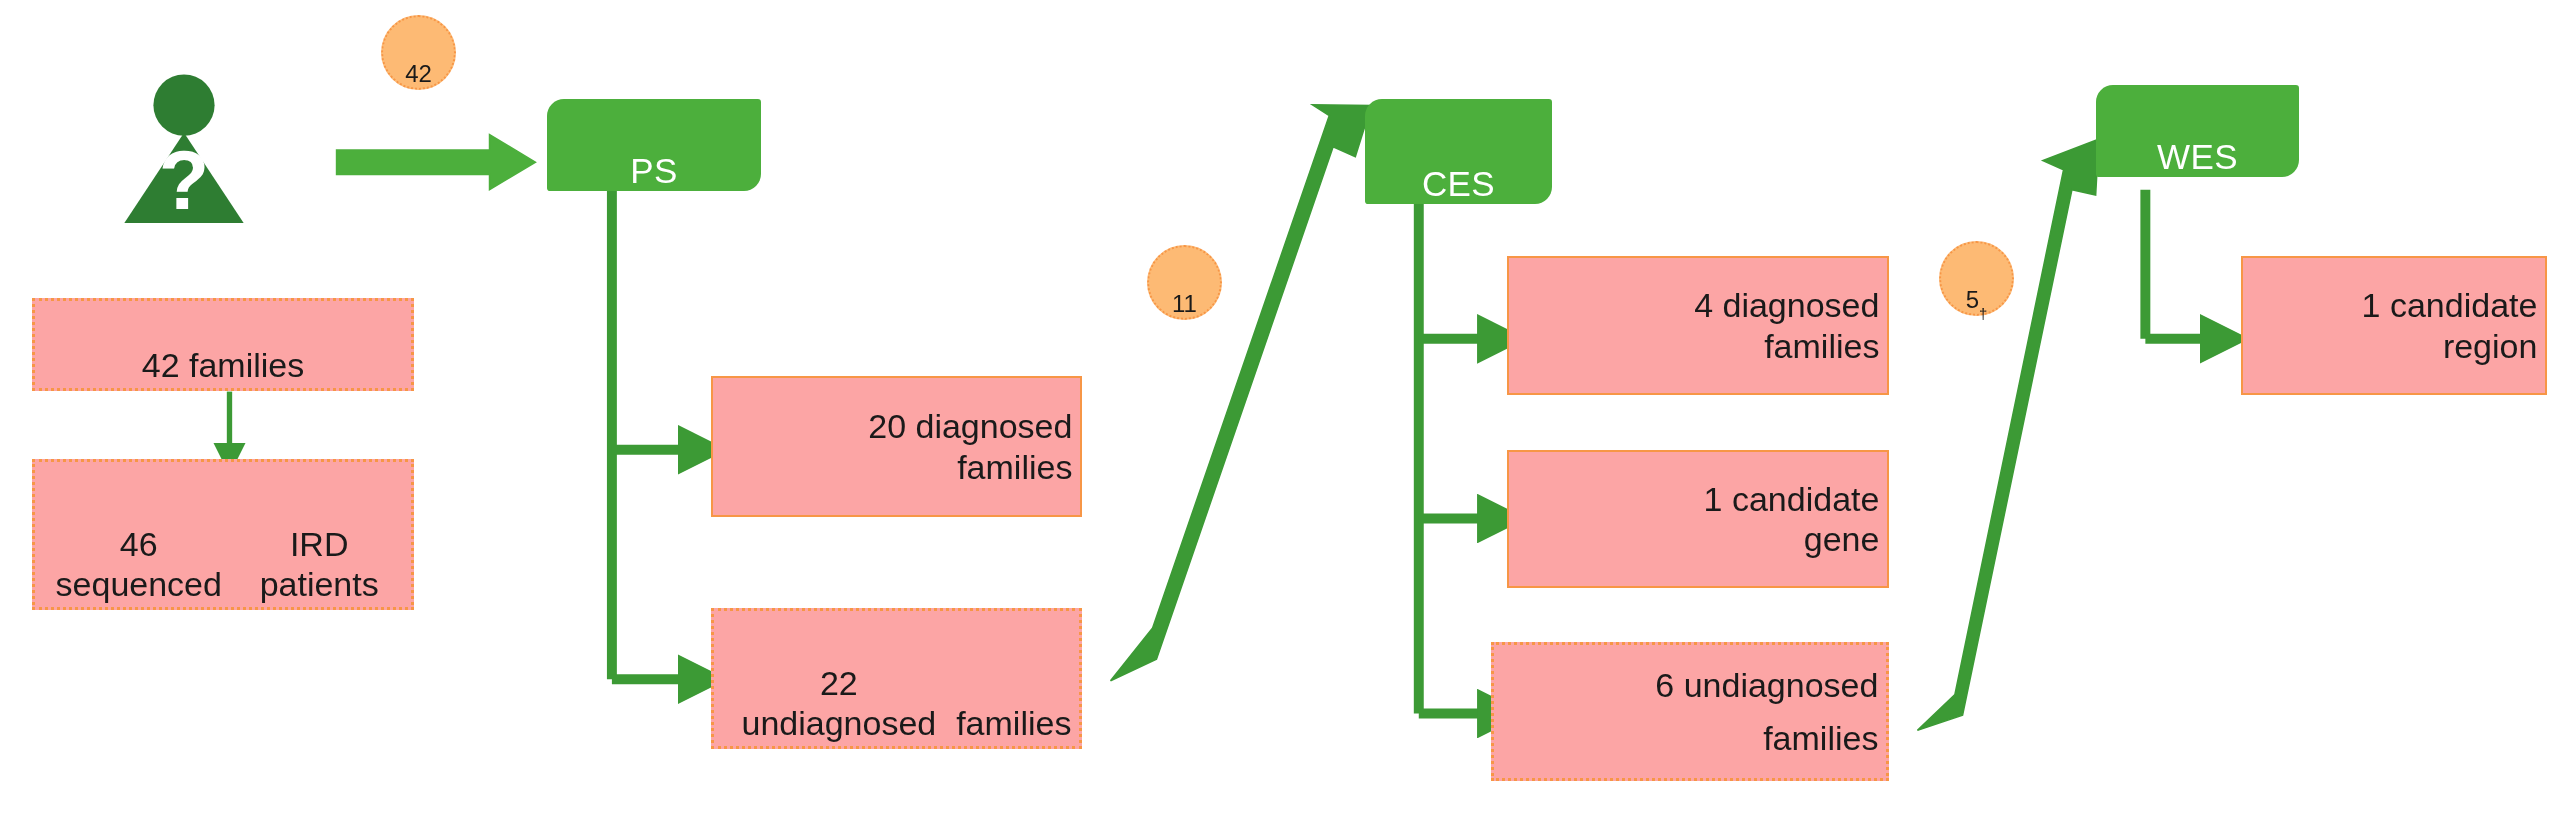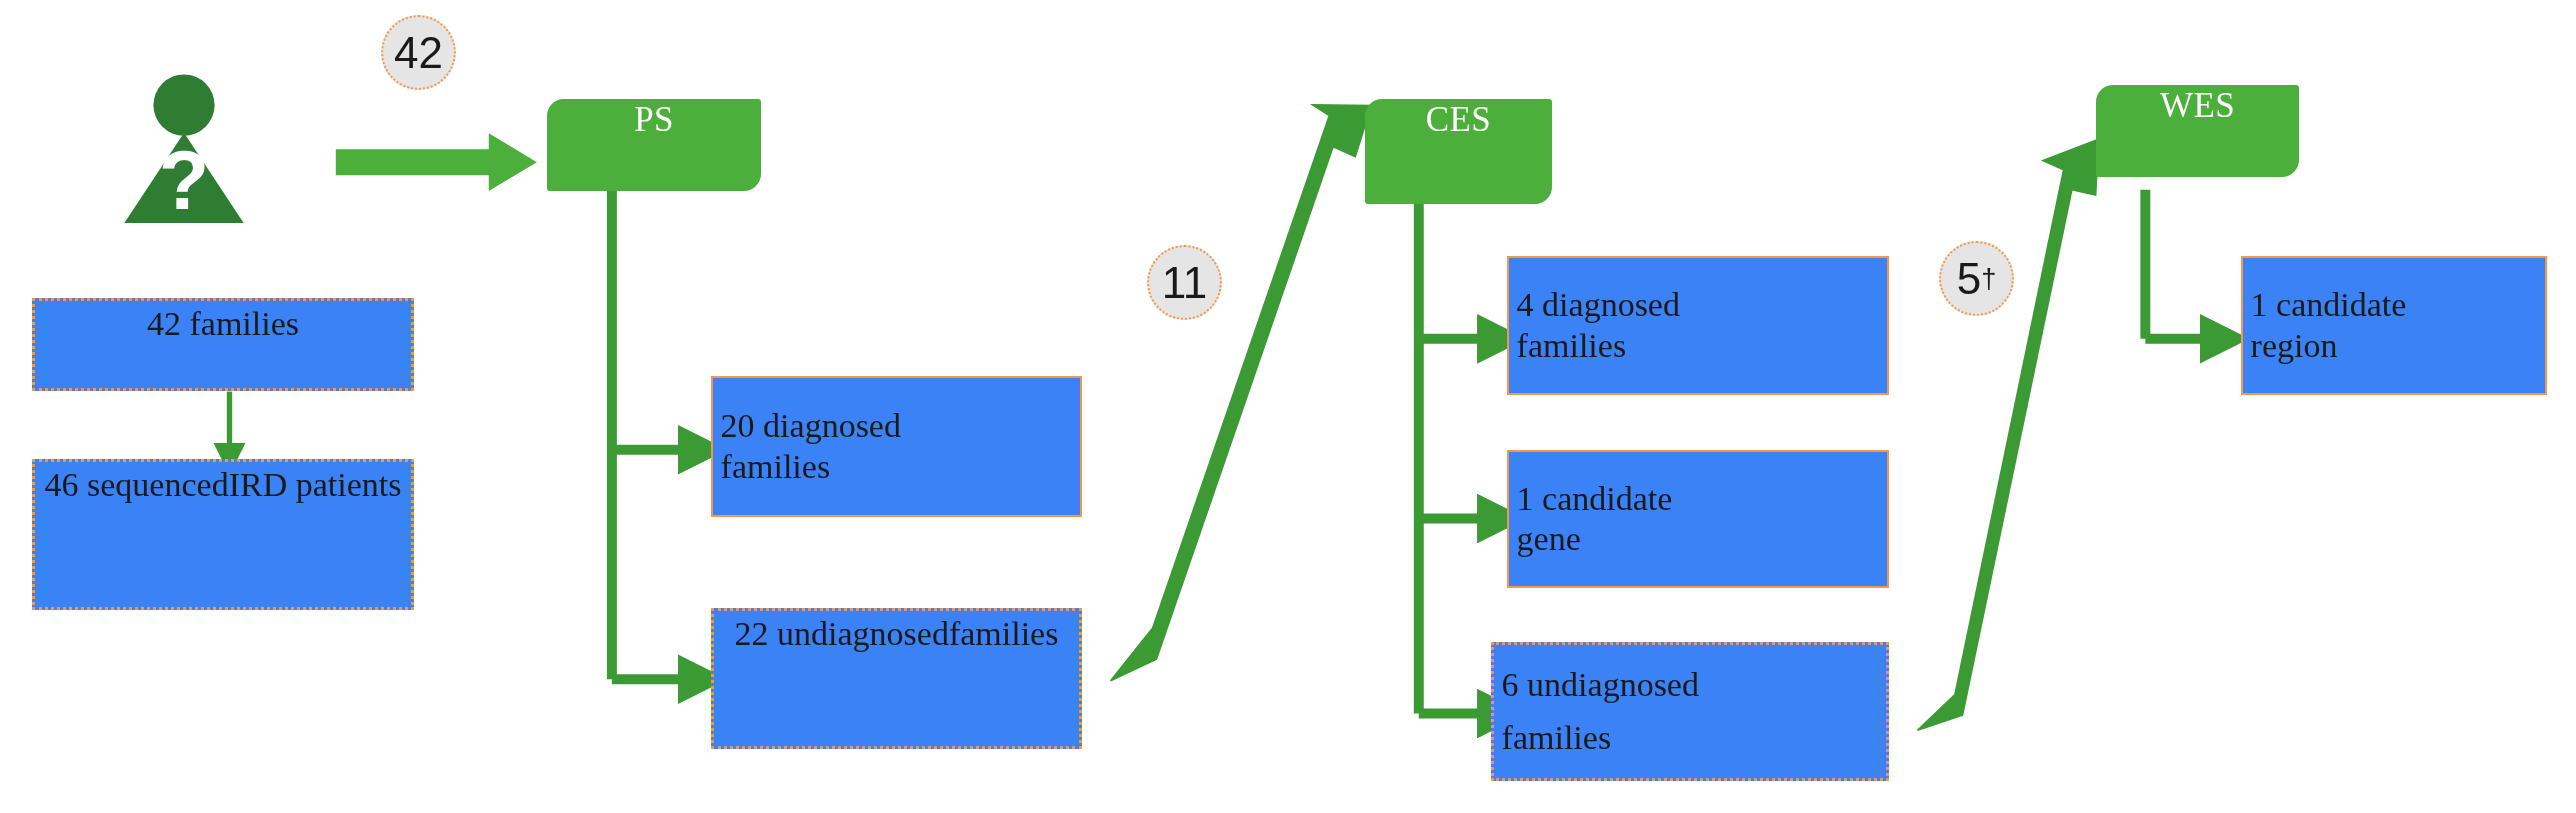--- a/index.html
+++ b/index.html
@@ -15,59 +15,58 @@
     position: relative;
     width: 2576px;
     height: 813px;
     background: #ffffff;
     overflow: hidden;
   }
   .node {
     position: absolute;
     box-sizing: border-box;
     display: flex;
-    align-items: flex-start;
+    align-items: flex-end;
     justify-content: center;
     text-align: center;
     line-height: 1.18;
-    font-family: Liberation Serif, serif;
   }
   
   .proc {
     background: #4CAF3C;
     color: #ffffff;
     font-size: 35px;
     font-weight: 400;
     letter-spacing: 0.4px;
     border-radius: 17px 3.1px 17px 3.1px;
   }
   
   .outcome {
-    background: #3b82f6;
+    background: #fca5a5;
     color: #1a1a1a;
     font-size: 34px;
     padding: 3.1px 7.6px;
   }
   .outcome.solid {
     border: 2.3px solid #F79646;
   }
   .outcome.dotted {
     border: 3.1px dotted #F79646;
   }
   
   .count-circle {
     position: absolute;
     box-sizing: border-box;
     border: 2.3px dotted #F79646;
     border-radius: 50%;
-    background: #e5e5e5;
+    background: #fdba74;
     display: flex;
-    align-items: center;
+    align-items: flex-end;
     justify-content: center;
-    font-size: 44px;
+    font-size: 24px;
     color: #1a1a1a;
   }
   .count-circle sup {
     font-size: 0.62em;
     vertical-align: super;
     line-height: 0;
   }
   .svg-layer {
     position: absolute;
     top: 0;

